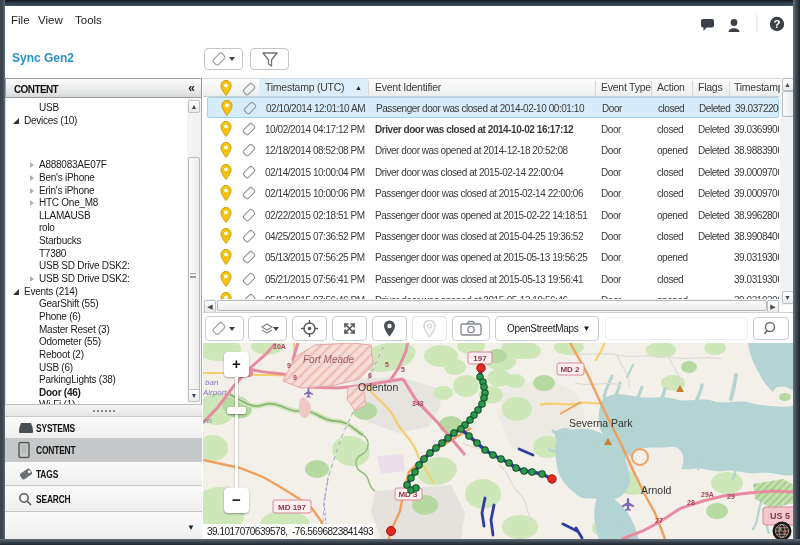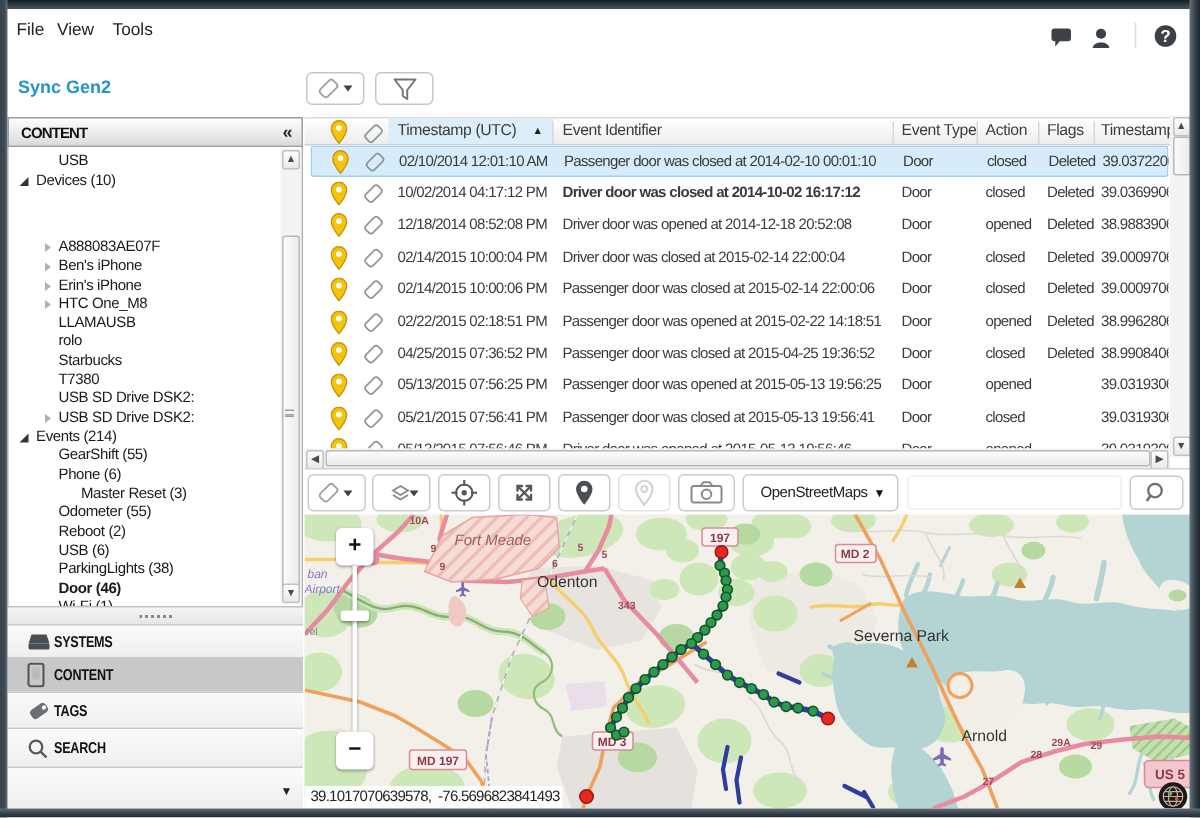--- a/index.html
+++ b/index.html
@@ -127,21 +127,21 @@
     <li style="padding-left:33px;"><span class="ex" style="left:24px;"></span>HTC One_M8</li>
     <li style="padding-left:33px;">LLAMAUSB</li>
     <li style="padding-left:33px;">rolo</li>
     <li style="padding-left:33px;">Starbucks</li>
     <li style="padding-left:33px;">T7380</li>
     <li style="padding-left:33px;">USB SD Drive DSK2:</li>
     <li style="padding-left:33px;"><span class="ex" style="left:24px;"></span>USB SD Drive DSK2:</li>
     <li style="padding-left:18px;"><span class="exb" style="left:7px;"></span>Events (214)</li>
     <li style="padding-left:33px;">GearShift (55)</li>
     <li style="padding-left:33px;">Phone (6)</li>
-    <li style="padding-left:48px;">Master Reset (3)</li>
+    <li style="padding-left:33px;">Master Reset (3)</li>
     <li style="padding-left:33px;">Odometer (55)</li>
     <li style="padding-left:33px;">Reboot (2)</li>
     <li style="padding-left:33px;">USB (6)</li>
     <li style="padding-left:33px;">ParkingLights (38)</li>
     <li style="padding-left:33px;font-weight:bold;">Door (46)</li>
     <li style="padding-left:33px;">Wi-Fi (1)</li>
     <li style="padding-left:33px;">PhoneCall (2)</li>
     <li style="padding-left:18px;"><span class="ex" style="left:7px;"></span>Navigation</li>
   </ul>
 </div>

